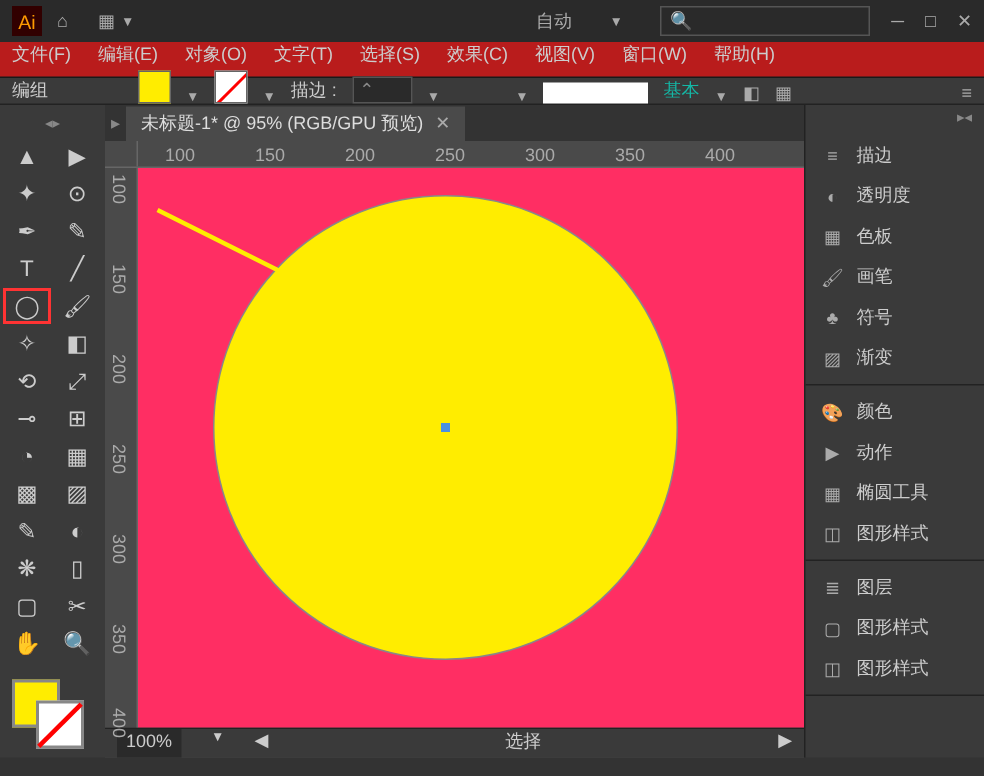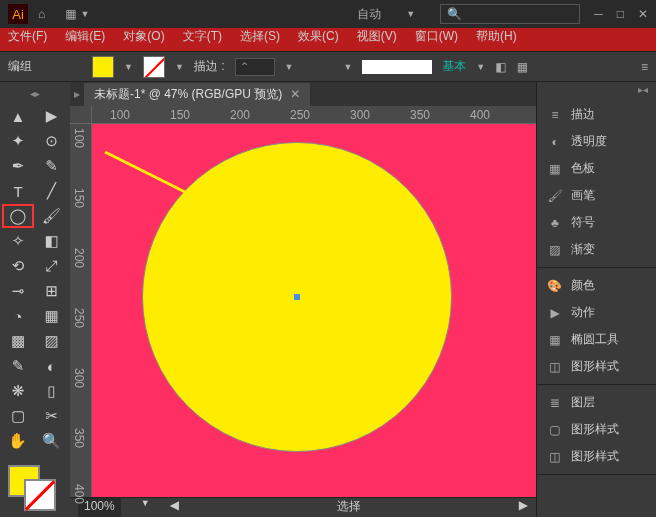--- a/index.html
+++ b/index.html
@@ -7,21 +7,21 @@
 .titlebar{height:28px;background:#2a2a2a;display:flex;align-items:center;padding:0 8px}
 .ai-logo{width:20px;height:20px;background:#310000;color:#ff9a00;display:flex;align-items:center;justify-content:center;font-weight:normal;font-size:13px}
 .home-icon{margin-left:10px;color:#aaa}
 .doc-arrange{margin-left:20px;color:#aaa;display:flex;align-items:center;gap:4px}
 .tb-spacer{flex:1}
 .tb-label{color:#aaa;margin-right:25px}
 .search-stock{background:#2a2a2a;border:1px solid #555;padding:2px 6px;color:#888;width:140px;display:flex;align-items:center;gap:4px}
 .win-controls{display:flex;gap:14px;margin-left:14px;color:#aaa}
 .menubar{height:24px;background:#b91c1c;display:flex;align-items:flex-start;padding:0 8px;gap:18px;color:#ccc;border-bottom:1px solid #1a1a1a}
 .menubar span{cursor:pointer}
-.ctrlbar{height:30px;background:#3a3a3a;display:flex;align-items:center;padding:0 8px;gap:10px;border-bottom:1px solid #222}
+.ctrlbar{height:18px;background:#3a3a3a;display:flex;align-items:flex-end;padding:0 8px;gap:10px;border-bottom:1px solid #222}
 .ctrl-label{color:#ccc}
 .color-swatch{width:22px;height:22px;border:1px solid #666;display:flex;align-items:center;justify-content:center}
 .fill-yellow{background:#ffed00}
 .no-stroke{background:#fff;position:relative;overflow:hidden}
 .no-stroke::after{content:"";position:absolute;width:30px;height:2px;background:red;transform:rotate(-45deg);top:10px;left:-4px}
 .dd-arrow{color:#aaa;font-size:9px}
 .stroke-weight{background:#2a2a2a;border:1px solid #555;padding:1px 4px;width:40px;color:#888}
 .basic-box{background:#fff;width:70px;height:14px;margin-left:auto}
 .basic-label{color:#14b8a6}
 .icon-btn{color:#aaa;cursor:pointer}
@@ -150,21 +150,21 @@
     <div class="tool-colors">
       <div class="fill-box"></div>
       <div class="stroke-box"></div>
     </div>
   </div>
 
   <div class="canvas-area">
     <div class="tab-bar">
       <div class="expand-btn">▸</div>
       <div class="doc-tab">
-        <span>未标题-1* @ 47% (RGB/GPU 预览)</span>
+        <span>未标题-1* @ 95% (RGB/GPU 预览)</span>
         <span class="tab-close">✕</span>
       </div>
     </div>
     <div class="ruler-h">
       <div class="ruler-corner"></div>
       <div class="ruler-ticks">
         <span style="left:18px">100</span>
         <span style="left:78px">150</span>
         <span style="left:138px">200</span>
         <span style="left:198px">250</span>

